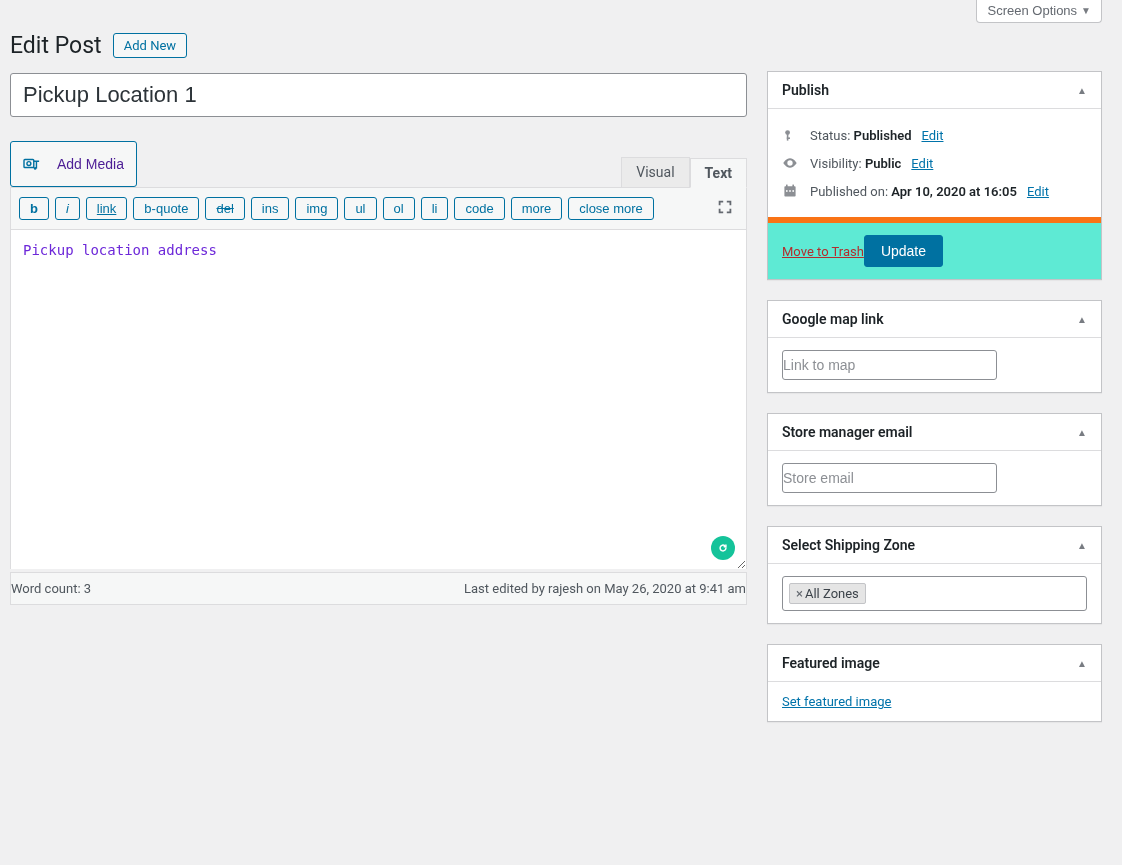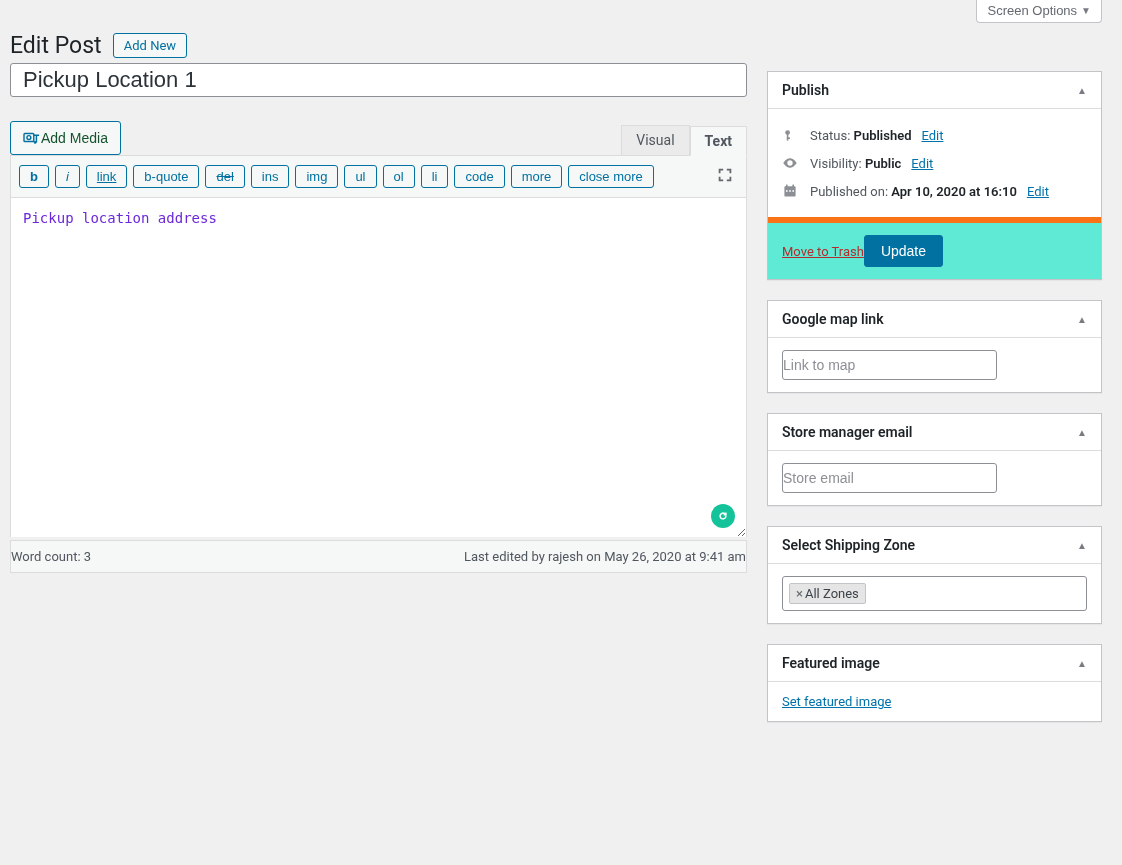--- a/index.html
+++ b/index.html
@@ -57,40 +57,40 @@
     cursor: pointer;
   }
   .title-input {
     width: 100%;
     font-size: 22px;
     padding: 6px 12px;
     border: 1px solid #8c8f94;
     border-radius: 3px;
     background: #fff;
     color: #2c3338;
-    margin-top: 0;
-    height: 34px;
+    margin-top: 10px;
+    height: 44px;
   }
   .editor-wrap-outer { margin-top: 24px; }
   .media-row {
     display: flex;
     justify-content: space-between;
     align-items: flex-end;
   }
   .add-media {
     border: 1px solid #0071a1;
-    color: #14532d;
+    color: #4c1d95;
     background: #f6f7f7;
     border-radius: 3px;
-    padding: 8px 12px;
+    padding: 14px 12px;
     font-size: 14px;
     cursor: pointer;
     display: inline-flex;
     align-items: center;
-    gap: 0;
+    gap: 16px;
   }
   .cam-icon { display: inline-flex; }
   .tabs { display: flex; }
   .tab {
     border: 1px solid #dcdcde;
     border-bottom: none;
     background: #ebebeb;
     color: #50575e;
     padding: 6px 14px;
     cursor: pointer;
@@ -344,21 +344,21 @@
                 <rect x="3" y="4" width="14" height="13" rx="1"></rect>
                 <rect x="3" y="4" width="14" height="3" fill="#fff" opacity="0"></rect>
                 <rect x="5" y="2" width="2" height="4" fill="#8c8f94"></rect>
                 <rect x="13" y="2" width="2" height="4" fill="#8c8f94"></rect>
                 <rect x="5" y="9" width="2" height="2" fill="#fff"></rect>
                 <rect x="9" y="9" width="2" height="2" fill="#fff"></rect>
                 <rect x="13" y="9" width="2" height="2" fill="#fff"></rect>
               </svg>
           </span>
           <span>
-            <span>Published on: </span><strong>Apr 10, 2020 at 16:10</strong>
+            <span>Published on: </span><strong>Apr 10, 2020 at 16:05</strong>
           </span>
           <a class="editlink">Edit</a>
         </div>
       </div>
       <div class="pub-actions">
         <a class="trash">Move to Trash</a>
         <button class="btn-primary">Update</button>
       </div>
     </div>
 

